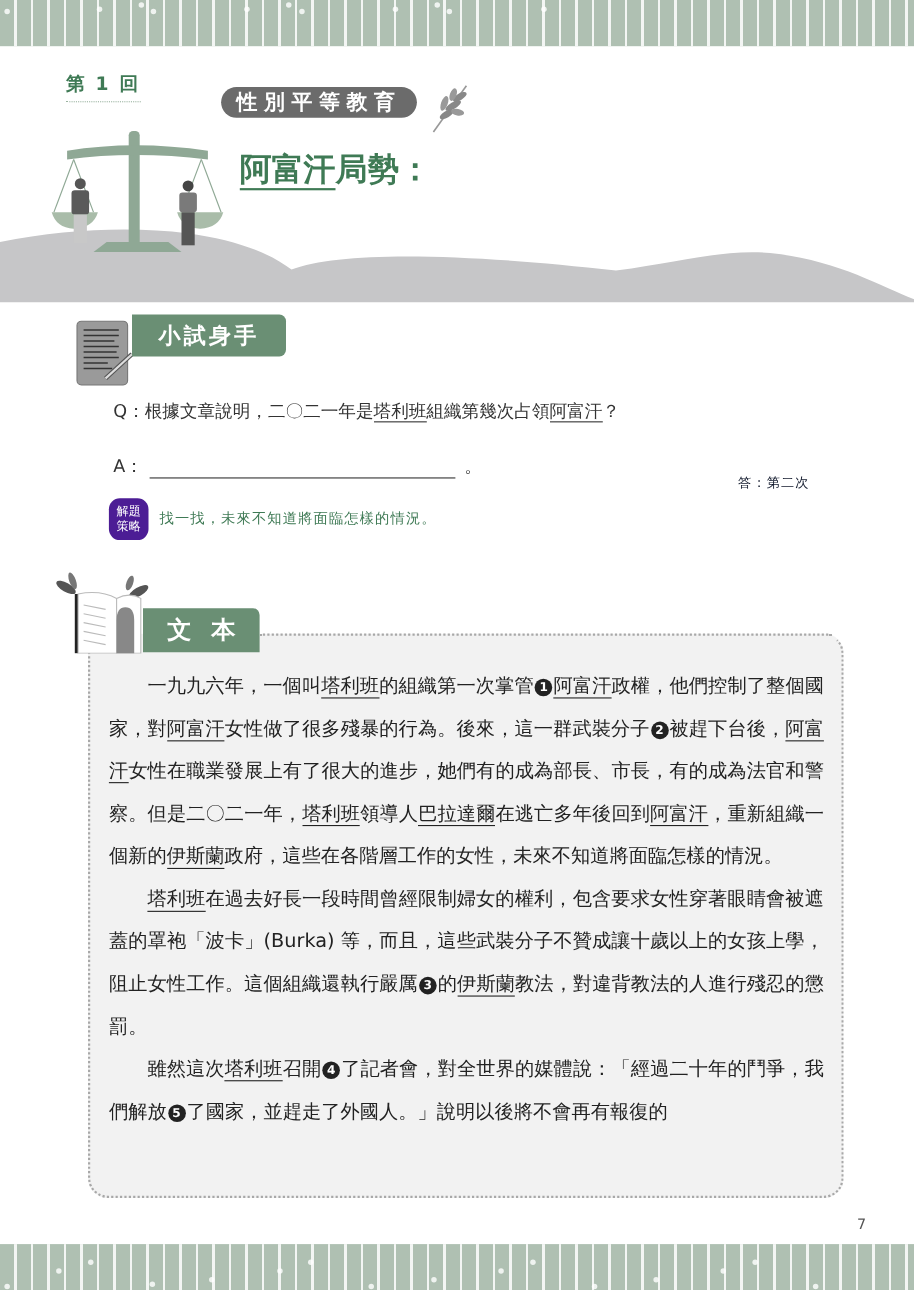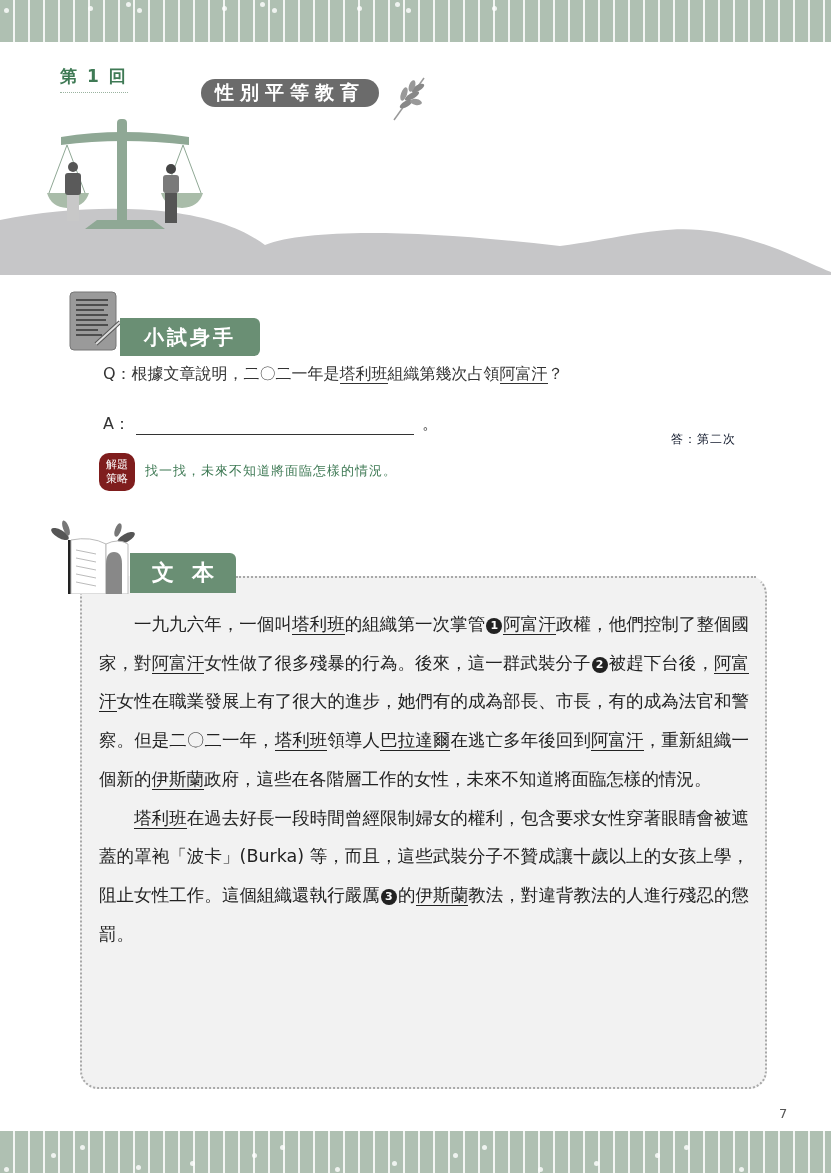--- a/index.html
+++ b/index.html
@@ -34,31 +34,31 @@
     .leaf { position: absolute; left: 390px; top: 74px; width: 40px; height: 48px; }
 
     .title { position: absolute; left: 218px; top: 132px; font-family: "DejaVu Serif", serif; font-weight: bold; color: #3f7a55; font-size: 29px; line-height: 44px; }
     .title .u { border-bottom: 2px solid #3f7a55; }
     .tag {
       background: #6a8f74; color: #fff; font-weight: bold; border-radius: 0 6px 6px 0;
       display: flex; align-items: center; justify-content: center;
     }
 
     .doc-icon { position: absolute; left: 68px; top: 290px; width: 55px; height: 62px; }
-    .quiz-tag { position: absolute; left: 120px; top: 318px; width: 140px; height: 38px; font-size: 20px; letter-spacing: 3px; }
+    .quiz-tag { position: absolute; left: 120px; top: 286px; width: 140px; height: 38px; font-size: 20px; letter-spacing: 3px; }
 
     .q-line { position: absolute; left: 103px; top: 364px; font-size: 16px; color: #333; }
     .u1 { border-bottom: 1px solid #333; }
     .a-line { position: absolute; left: 103px; top: 409px; font-size: 16px; color: #333; display: flex; align-items: flex-end; }
     .a-blank { display: inline-block; width: 278px; border-bottom: 1px solid #333; height: 26px; margin: 0 8px 0 6px; }
     .answer-key { position: absolute; left: 671px; top: 411px; font-family: "DejaVu Serif", serif; font-size: 12px; color: #0f172a; letter-spacing: 1px; margin-top: 20px; }
 
     .strategy-badge {
       position: absolute; left: 99px; top: 453px; width: 36px; height: 38px; border-radius: 10px;
-      background: #7f1d1d; color: #fff; font-size: 11px; line-height: 14px; text-align: center;
+      background: #4c1d95; color: #fff; font-size: 11px; line-height: 14px; text-align: center;
       display: flex; flex-direction: column; justify-content: center;
     }
     .strategy-text { position: absolute; left: 145px; top: 462px; font-family: "DejaVu Serif", serif; font-size: 13px; color: #3f7a55; letter-spacing: 1px; }
 
     .book-icon { position: absolute; left: 46px; top: 518px; width: 92px; height: 76px; }
     .text-tag { position: absolute; left: 130px; top: 553px; width: 106px; height: 40px; font-size: 22px; letter-spacing: 18px; padding-left: 18px; border-radius: 0 6px 0 0; }
 
     .text-box {
       position: absolute; left: 80px; top: 576px; width: 687px; height: 513px;
       background: #f2f2f2; border: 2px dotted #a8a8a8; border-radius: 0 18px 18px 18px;
@@ -119,20 +119,21 @@
   <line x1="4" y1="46" x2="34" y2="4" stroke="#999" stroke-width="1.5"></line>
   <ellipse cx="22" cy="22" rx="8" ry="3" fill="#888" transform="rotate(-30 22 22)"></ellipse>
   <ellipse cx="16" cy="30" rx="7" ry="3" fill="#888" transform="rotate(-30 16 30)"></ellipse>
   <ellipse cx="28" cy="14" rx="7" ry="3" fill="#888" transform="rotate(-30 28 14)"></ellipse>
   <ellipse cx="14" cy="20" rx="7" ry="3" fill="#999" transform="rotate(-70 14 20)"></ellipse>
   <ellipse cx="22" cy="12" rx="6" ry="3" fill="#999" transform="rotate(-70 22 12)"></ellipse>
   <ellipse cx="26" cy="28" rx="6" ry="3" fill="#999" transform="rotate(10 26 28)"></ellipse>
 </svg>
 
 <div class="title">
+  <div><span class="u">阿富汗</span><span>局勢：</span></div>
 </div>
 
 <svg class="doc-icon" viewBox="0 0 55 62">
   <rect x="2" y="2" width="46" height="58" rx="4" fill="#9a9a9a" stroke="#777"></rect>
   <g stroke="#333" stroke-width="1.5">
     <line x1="8" y1="10" x2="40" y2="10"></line>
       <line x1="8" y1="15" x2="40" y2="15"></line>
     <line x1="8" y1="20" x2="36" y2="20"></line>
       <line x1="8" y1="25" x2="40" y2="25"></line>
     <line x1="8" y1="30" x2="38" y2="30"></line>
@@ -178,20 +179,21 @@
       <line x1="30" y1="64" x2="50" y2="68"></line>
     </g>
   <path d="M60,26 Q72,20 82,26 L82,76 L60,76 Z" fill="#fff" stroke="#bbb"></path>
   <path d="M60,76 L60,46 Q60,34 68,34 Q76,34 76,46 L76,76 Z" fill="#888"></path>
 </svg>
 <div class="tag text-tag">文本</div>
 
 <div class="article">
   <p><span>一九九六年，一個叫</span><span class="u1">塔利班</span><span>的組織第一次掌管</span><span class="num">1</span><span class="u1">阿富汗</span><span>政權，他們控制了整個國家，對</span><span class="u1">阿富汗</span><span>女性做了很多殘暴的行為。後來，這一群武裝分子</span><span class="num">2</span><span>被趕下台後，</span><span class="u1">阿富汗</span><span>女性在職業發展上有了很大的進步，她們有的成為部長、市長，有的成為法官和警察。但是二〇二一年，</span><span class="u1">塔利班</span><span>領導人</span><span class="u1">巴拉達爾</span><span>在逃亡多年後回到</span><span class="u1">阿富汗</span><span>，重新組織一個新的</span><span class="u1">伊斯蘭</span><span>政府，這些在各階層工作的女性，未來不知道將面臨怎樣的情況。</span></p>
   <p><span class="u1">塔利班</span><span>在過去好長一段時間曾經限制婦女的權利，包含要求女性穿著眼睛會被遮蓋的罩袍「波卡」(Burka) 等，而且，這些武裝分子不贊成讓十歲以上的女孩上學，阻止女性工作。這個組織還執行嚴厲</span><span class="num">3</span><span>的</span><span class="u1">伊斯蘭</span><span>教法，對違背教法的人進行殘忍的懲罰。</span></p>
+  <p><span>雖然這次</span><span class="u1">塔利班</span><span>召開</span><span class="num">4</span><span>了記者會，對全世界的媒體說：「經過二十年的鬥爭，我們解放</span><span class="num">5</span><span>了國家，並趕走了外國人。」說明以後將不會再有報復的</span></p>
 </div>
 
 <div class="page-no">7</div>
 
 <div class="stripe-band bottom">
   <span class="dot" style="left:4px;top:36px"></span>
   <span class="dot" style="left:51px;top:22px"></span>
   <span class="dot" style="left:80px;top:14px"></span>
   <span class="dot" style="left:136px;top:34px"></span>
   <span class="dot" style="left:190px;top:30px"></span>

